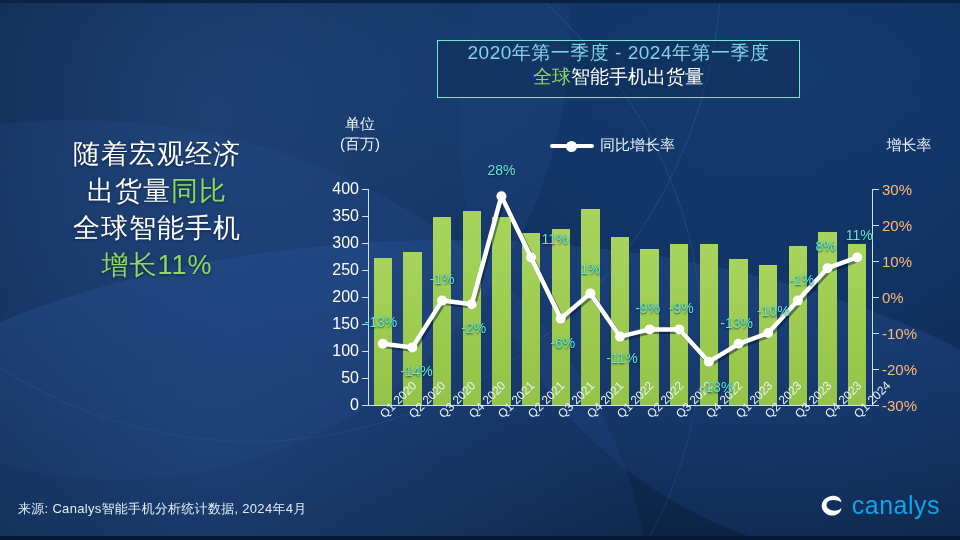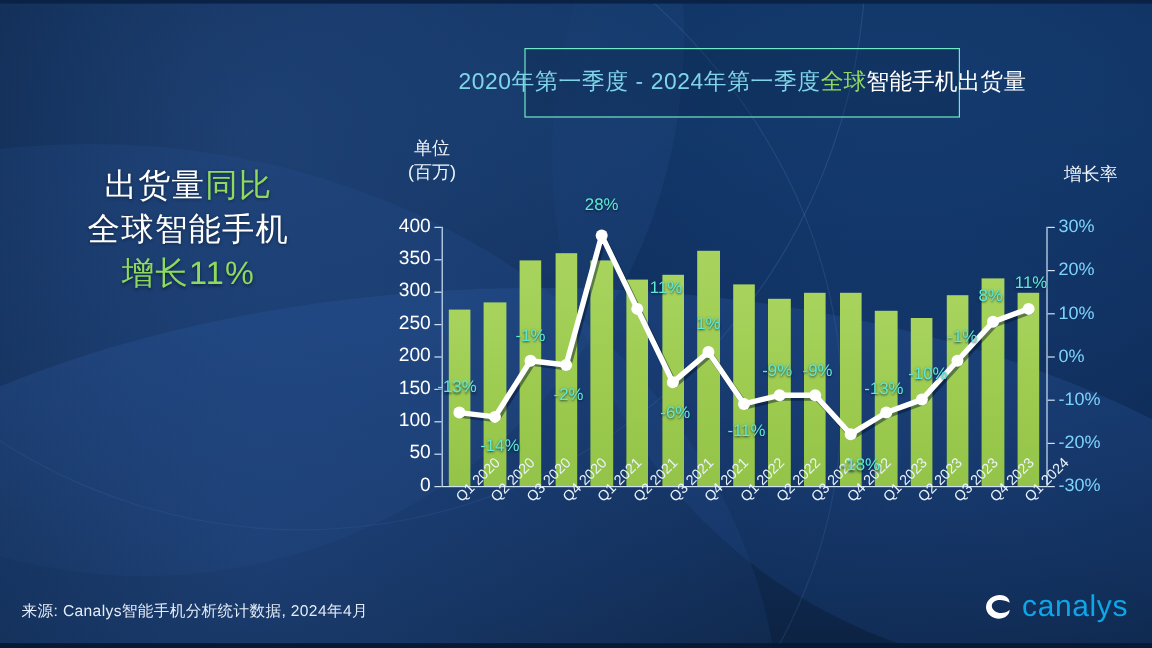--- a/index.html
+++ b/index.html
@@ -42,21 +42,21 @@
     position:absolute;left:-300px;bottom:-520px;width:1500px;height:820px;border-radius:50% 50% 0 0;
     background:linear-gradient(180deg, rgba(42,86,156,.34), rgba(20,52,104,0) 70%);
   }
   #bg .topline{position:absolute;left:0;right:0;top:0;height:3px;background:#0a2246;}
   #bg .botline{position:absolute;left:0;right:0;bottom:0;height:4px;background:#061a36;}
 
   
   #title-box{
     position:absolute;left:437px;top:40px;width:363px;height:58px;
     border:1px solid #6fe9c8;box-sizing:border-box;
-    display:flex;flex-direction:row;align-items:center;justify-content:center;
+    display:flex;flex-direction:column;align-items:center;justify-content:flex-start;
     background:rgba(8,30,62,.25);
   }
   #title-line1{font-size:19px;color:#7fd4e8;letter-spacing:.5px;line-height:24px;white-space:nowrap;}
   #title-line2{font-size:19px;line-height:24px;white-space:nowrap;}
   #title-line2 .g{color:#8ed95f;}
   #title-line2 .w{color:#ffffff;}
 
   
   #headline{
     position:absolute;left:18px;top:136px;width:278px;
@@ -83,21 +83,21 @@
   #legend .lmark .ln{position:absolute;left:0;top:3px;width:44px;height:4px;background:#fff;border-radius:2px;}
   #legend .lmark .dt{position:absolute;left:16px;top:0;width:11px;height:11px;border-radius:50%;background:#fff;}
   #legend .ltext{font-size:15px;color:#eef4fb;}
 
   #plot{position:absolute;left:68px;top:79px;width:504px;height:216px;}
   .axis-line{position:absolute;background:#cfe2f5;}
   .tick{position:absolute;width:6px;height:1px;background:#cfe2f5;}
   .ytick-l{position:absolute;right:100%;margin-right:9px;transform:translateY(-50%);
     font-size:16px;color:#ffffff;white-space:nowrap;}
   .ytick-r{position:absolute;left:100%;margin-left:10px;transform:translateY(-50%);
-    font-size:15px;color:#7dd3fc;white-space:nowrap;}
+    font-size:15px;color:#fdba74;white-space:nowrap;}
 
   .bar{position:absolute;bottom:0;background:linear-gradient(180deg,#a8d45e 0%,#9ccb4f 55%,#93c348 100%);
        box-shadow:0 0 0 0 rgba(0,0,0,0);}
   .xlabel{position:absolute;top:100%;font-size:12px;color:#eaf2fb;white-space:nowrap;
     transform-origin:left top;transform:rotate(-45deg);margin-top:6px;}
 
   #lineSvg{position:absolute;left:0;top:0;overflow:visible;}
   .dlabel{position:absolute;font-size:14px;color:#5eead4;white-space:nowrap;transform:translate(-50%,-50%);
     text-shadow:0 1px 2px rgba(4,22,46,.8);}
 </style>
@@ -117,34 +117,42 @@
 </div>
 
 <div id="title-box">
   <div id="title-line1">2020年第一季度 - 2024年第一季度</div>
   <div id="title-line2">
     <span class="g">全球</span><span class="w">智能手机出货量</span>
   </div>
 </div>
 
 <div id="headline">
+  <div>随着宏观经济</div>
   <div><span>出货量</span><span class="g">同比</span></div>
   <div>全球智能手机</div>
   <div class="g">增长11%</div>
 </div>
 
 <div id="chart">
 
   <div id="yl-title">
     <div>单位</div>
     <div>(百万)</div>
   </div>
 
   <div id="yr-title">增长率</div>
 
+  <div id="legend">
+    <span class="lmark">
+      <span class="ln"></span>
+        <span class="dt"></span>
+    </span>
+    <span class="ltext">同比增长率</span>
+  </div>
 
   <div id="plot">
     <div class="axis-line" style="left:0;top:0;width:1px;height:216px;"></div>
     <div class="axis-line" style="left:504px;top:0;width:1px;height:216px;"></div>
     <div class="axis-line" style="left:0;top:216px;width:505px;height:1px;"></div>
 
     <div id="left-ticks">
         <div class="tick" style="left: -6px; top: 0px;"></div>
         <div class="ytick-l" style="top: 0px;">400</div>
         <div class="tick" style="left: -6px; top: 27px;"></div>

